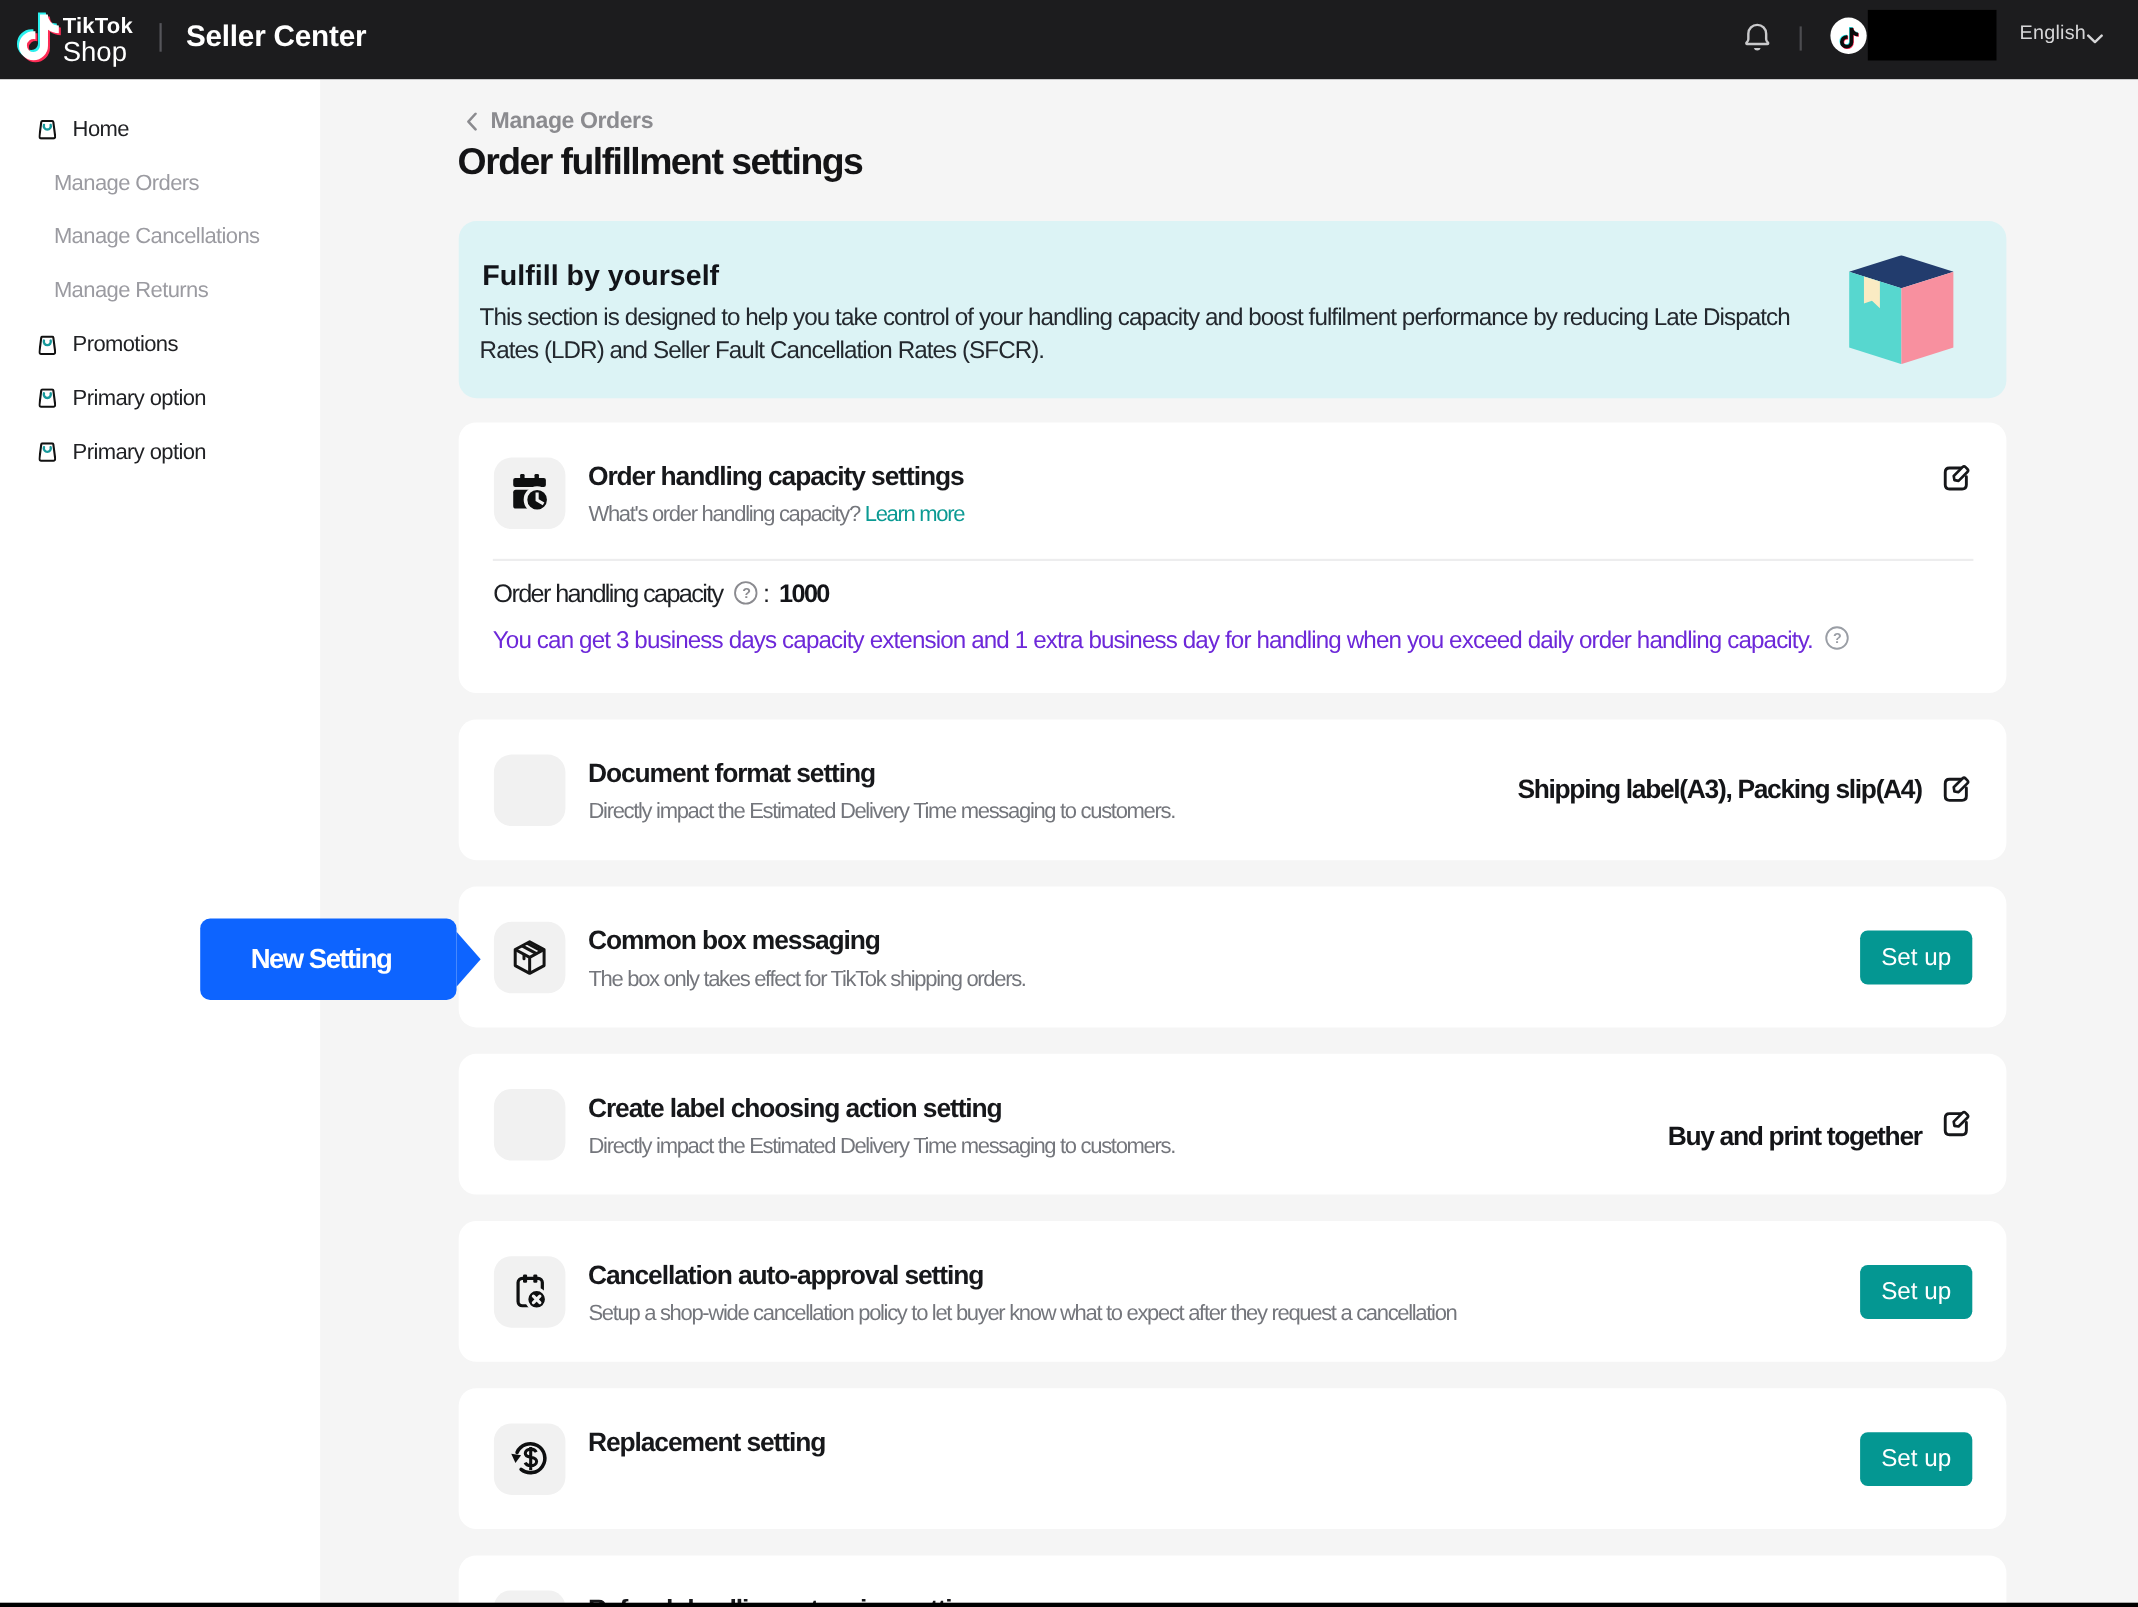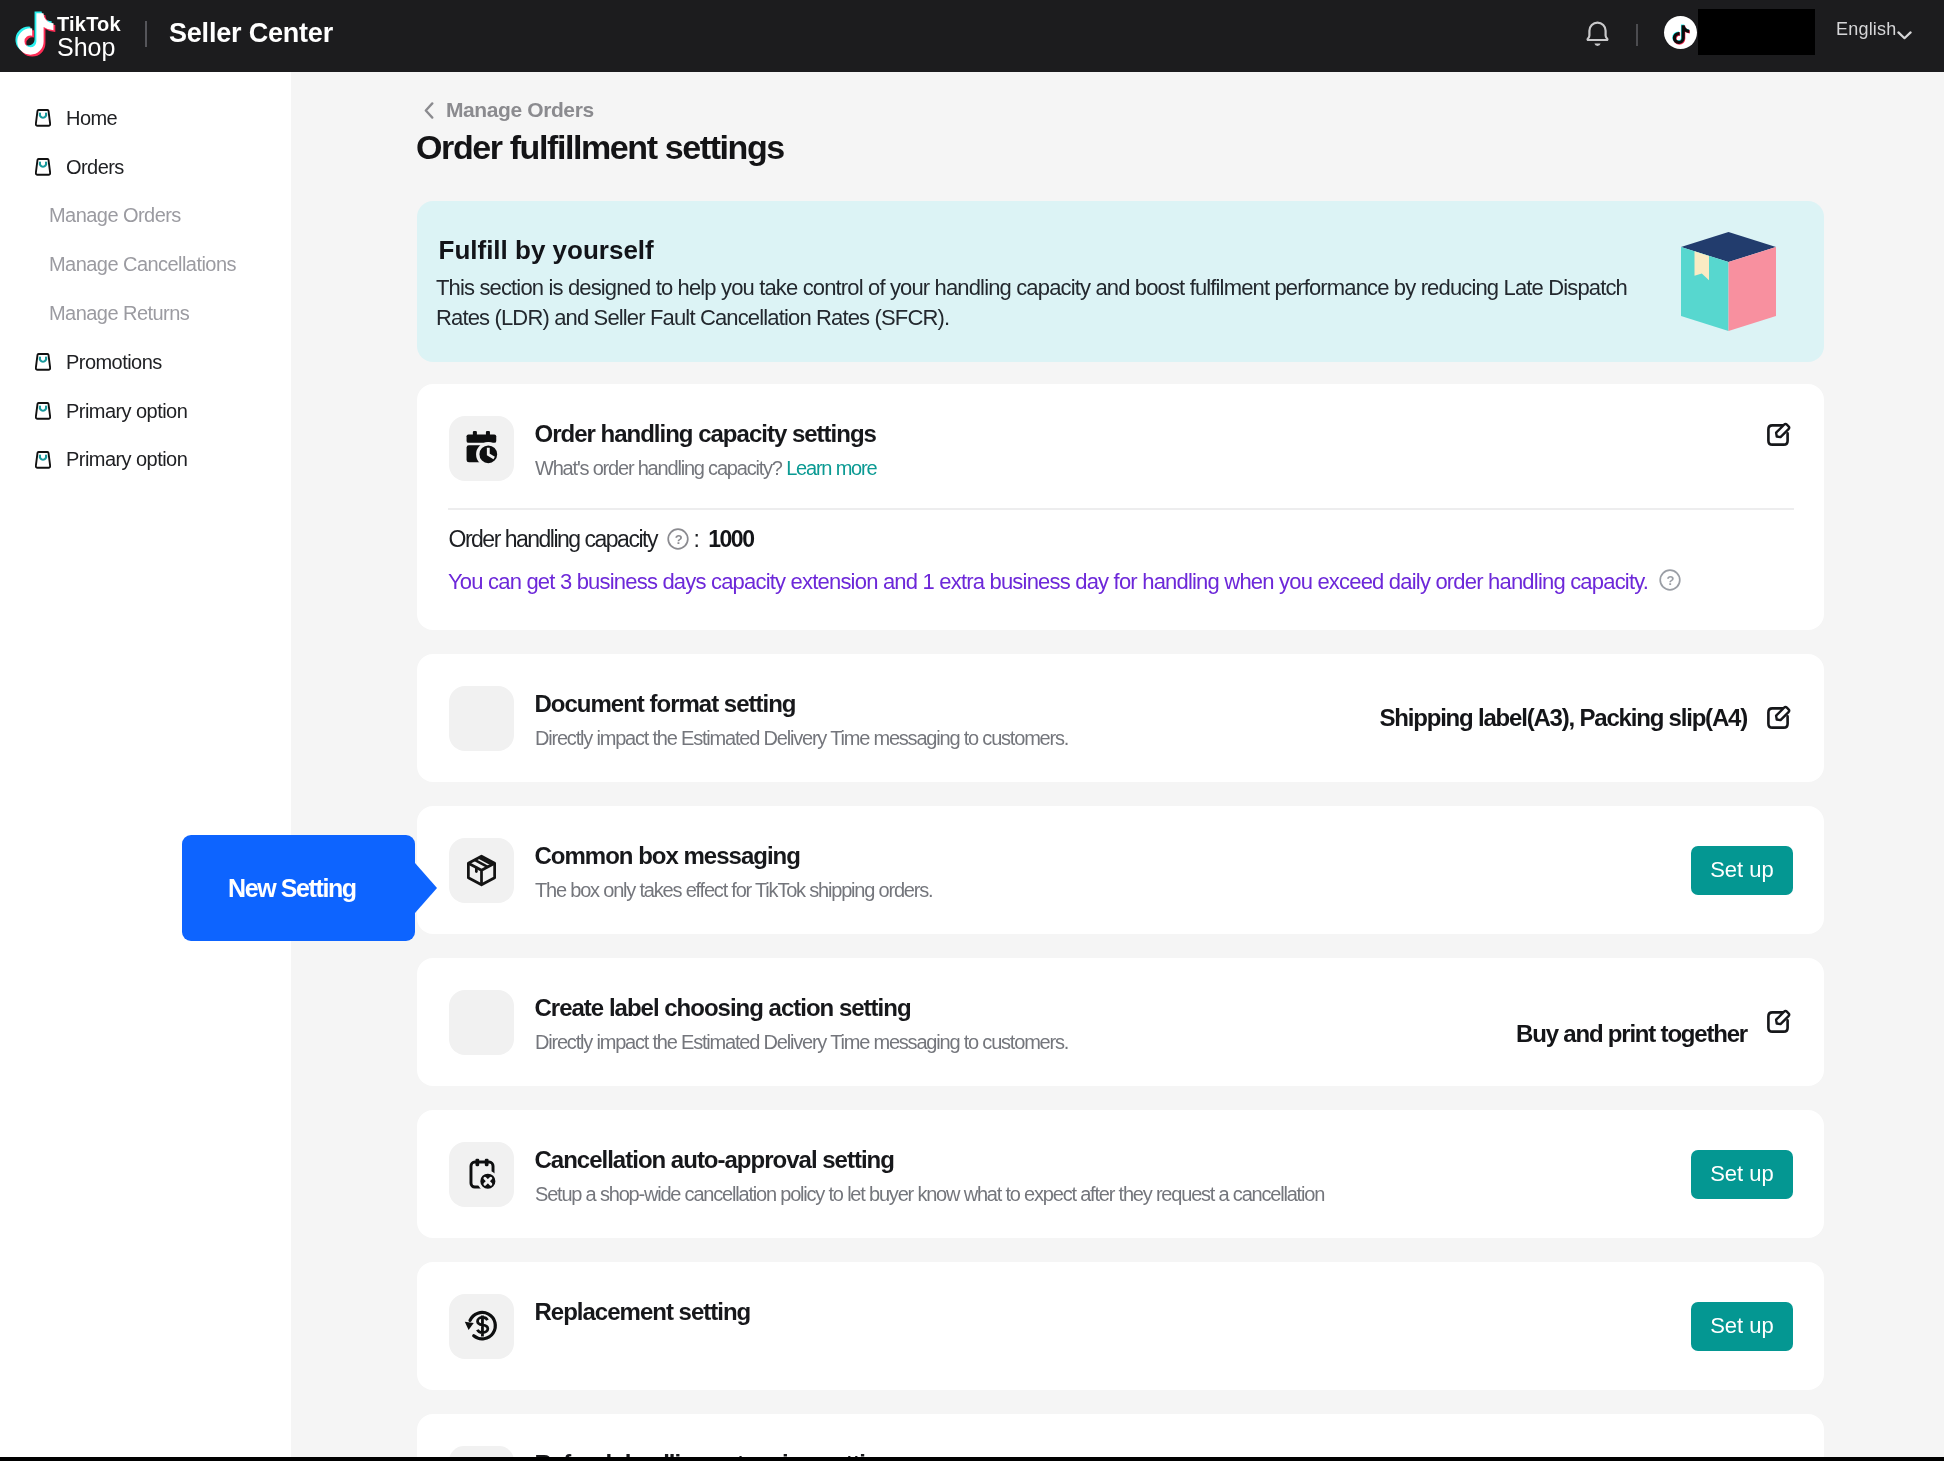--- a/index.html
+++ b/index.html
@@ -52,21 +52,21 @@
   .c1 .note { position:absolute; left:31px; top:185px; height:30px; display:flex; align-items:flex-start; font-size:22px; color:#6d28d9; letter-spacing:-0.8px; }
   .lm { color:#0b9a93; }
 
   .c2 { top:582px; height:128px; }
   .c3 { top:734px; height:128px; }
   .c4 { top:886px; height:128px; }
   .c5 { top:1038px; height:128px; }
   .c6 { top:1190px; height:128px; }
   .c7 { top:1342px; height:47px; border-bottom-left-radius:0; border-bottom-right-radius:0; }
 
-  .tooltip { position:absolute; left:182px; top:835px; width:233px; height:106px; background:#0d64ff; border-radius:9px; z-index:20;
+  .tooltip { position:absolute; left:182px; top:835px; width:233px; height:74px; background:#0d64ff; border-radius:9px; z-index:20;
              display:flex; align-items:center; padding-left:46px; color:#fff; font-size:25px; font-weight:700; letter-spacing:-1.4px; }
   .tooltip:after { content:""; position:absolute; left:100%; top:50%; margin-top:-25px; border-left:22px solid #0d64ff; border-top:25px solid transparent; border-bottom:25px solid transparent; }
 
   .botbar { position:absolute; left:0; top:1457px; width:1944px; height:4px; background:#000; z-index:60; }
 </style>
 </head>
 <body>
 
 <div class="hdr">
   <svg class="logo-note" width="52" height="60" viewBox="0 0 24 28">
@@ -100,24 +100,20 @@
       <path d="M1.4 1.4 L7.5 7.2 L13.6 1.4" fill="none" stroke="#d6d6d8" stroke-width="2.2" stroke-linecap="round" stroke-linejoin="round"></path>
     </svg>
 </div>
 
 <div class="side">
   <div class="nav">
     <div class="nav-item"><svg class="bag" width="16" height="18" viewBox="0 0 16 18">
           <path d="M3.55 1.05h8.9c.52 0 .96.38 1.04.9l1.68 13c.13.97-.62 1.85-1.6 1.85H2.43c-.98 0-1.73-.88-1.6-1.85l1.68-13c.08-.52.52-.9 1.04-.9z" fill="none" stroke="#111" stroke-width="1.9" stroke-linejoin="round"></path>
           <path d="M4.95 4.6 A3.2 3.2 0 1 0 11.05 4.6" fill="none" stroke="#17999c" stroke-width="2.2" stroke-linecap="round"></path>
         </svg>Home</div>
-    <div class="nav-item"><svg class="bag" width="16" height="18" viewBox="0 0 16 18">
-          <path d="M3.55 1.05h8.9c.52 0 .96.38 1.04.9l1.68 13c.13.97-.62 1.85-1.6 1.85H2.43c-.98 0-1.73-.88-1.6-1.85l1.68-13c.08-.52.52-.9 1.04-.9z" fill="none" stroke="#111" stroke-width="1.9" stroke-linejoin="round"></path>
-          <path d="M4.95 4.6 A3.2 3.2 0 1 0 11.05 4.6" fill="none" stroke="#17999c" stroke-width="2.2" stroke-linecap="round"></path>
-        </svg>Orders</div>
     <div class="nav-sub">Manage Orders</div>
     <div class="nav-sub">Manage Cancellations</div>
     <div class="nav-sub">Manage Returns</div>
     <div class="nav-item"><svg class="bag" width="16" height="18" viewBox="0 0 16 18">
           <path d="M3.55 1.05h8.9c.52 0 .96.38 1.04.9l1.68 13c.13.97-.62 1.85-1.6 1.85H2.43c-.98 0-1.73-.88-1.6-1.85l1.68-13c.08-.52.52-.9 1.04-.9z" fill="none" stroke="#111" stroke-width="1.9" stroke-linejoin="round"></path>
           <path d="M4.95 4.6 A3.2 3.2 0 1 0 11.05 4.6" fill="none" stroke="#17999c" stroke-width="2.2" stroke-linecap="round"></path>
         </svg>Promotions</div>
     <div class="nav-item"><svg class="bag" width="16" height="18" viewBox="0 0 16 18">
           <path d="M3.55 1.05h8.9c.52 0 .96.38 1.04.9l1.68 13c.13.97-.62 1.85-1.6 1.85H2.43c-.98 0-1.73-.88-1.6-1.85l1.68-13c.08-.52.52-.9 1.04-.9z" fill="none" stroke="#111" stroke-width="1.9" stroke-linejoin="round"></path>
           <path d="M4.95 4.6 A3.2 3.2 0 1 0 11.05 4.6" fill="none" stroke="#17999c" stroke-width="2.2" stroke-linecap="round"></path>

